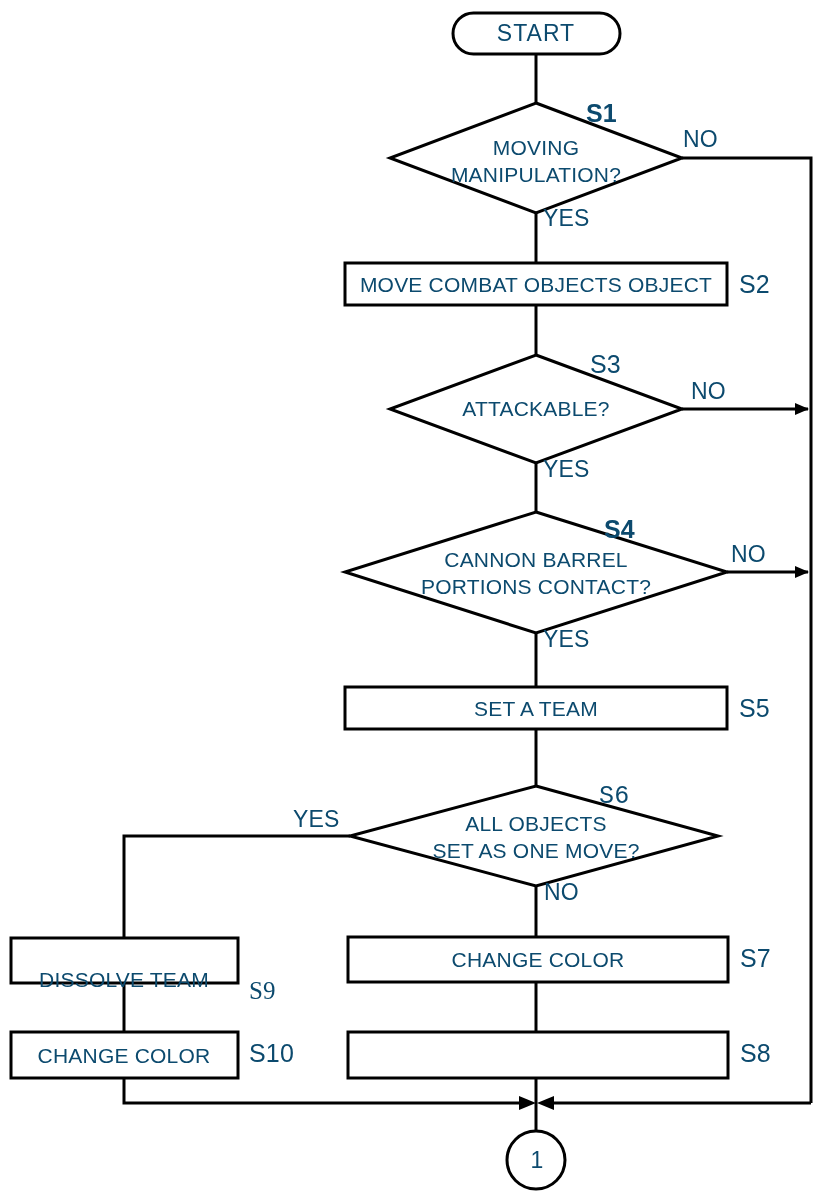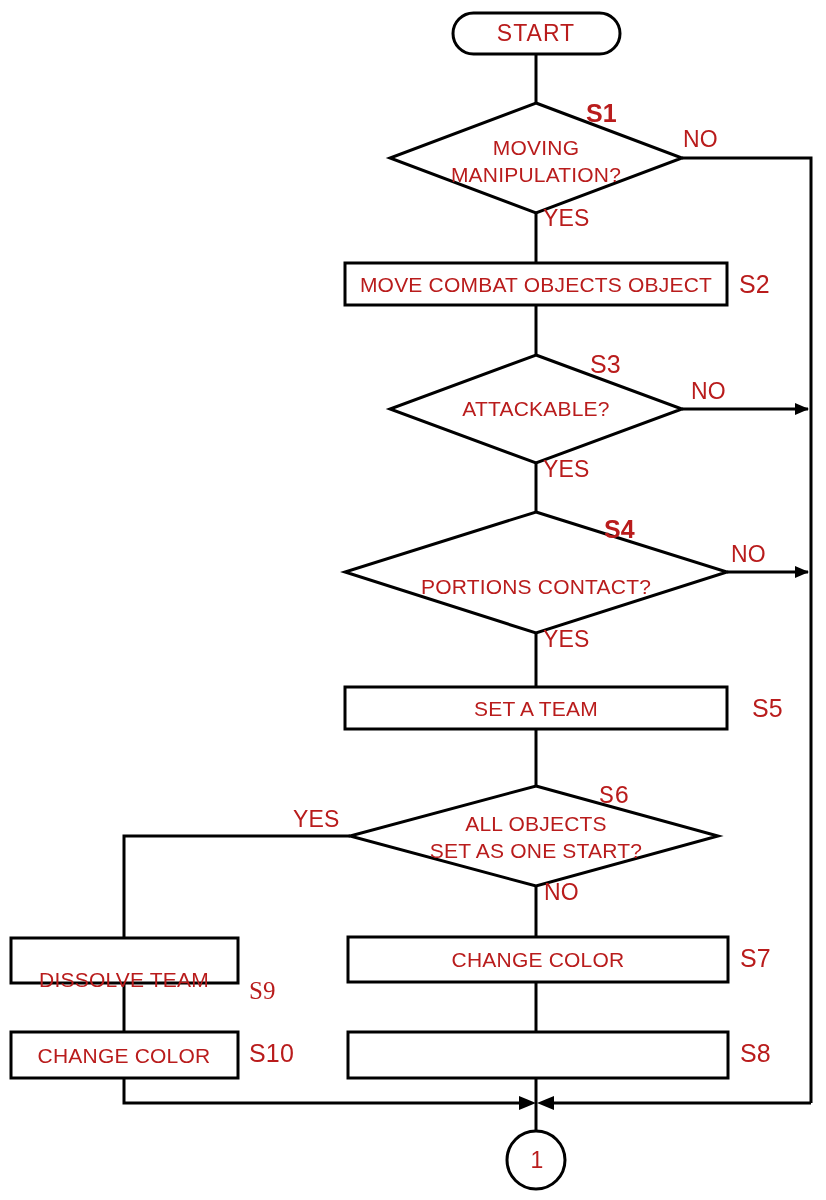--- a/index.html
+++ b/index.html
@@ -22,21 +22,21 @@
   #flow-svg {
     position: absolute;
     top: 0;
     left: 0;
     width: 826px;
     height: 1200px;
   }
   .lbl {
     position: absolute;
     font-family: "Liberation Sans", sans-serif;
-    color: #b91c1c;
+    color: #0c4a6e;
     white-space: nowrap;
     line-height: 1.12;
     letter-spacing: 0.2px;
   }
   .shape-text {
     text-align: center;
     font-size: 21px;
   }
   .step-tag {
     font-size: 25px;
@@ -144,30 +144,31 @@
   <div class="lbl edge-label" style="left:543px; top:206px;">YES</div>
 
   <div class="lbl shape-text ctr" style="left:536px; top:285px;">MOVE COMBAT OBJECTS OBJECT</div>
   <div class="lbl step-tag" style="left:739px; top:270px;">S2</div>
 
   <div class="lbl shape-text ctr" style="left:536px; top:409px;">ATTACKABLE?</div>
   <div class="lbl step-tag" style="left:590px; top:350px;">S3</div>
   <div class="lbl edge-label" style="left:691px; top:379px;">NO</div>
   <div class="lbl edge-label" style="left:543px; top:457px;">YES</div>
 
+  <div class="lbl shape-text ctr" style="left:536px; top:560px;">CANNON BARREL</div>
   <div class="lbl shape-text ctr" style="left:536px; top:587px;">PORTIONS CONTACT?</div>
   <div class="lbl step-tag" style="left:604px; top:515px;font-weight:bold;">S4</div>
   <div class="lbl edge-label" style="left:731px; top:542px;">NO</div>
   <div class="lbl edge-label" style="left:543px; top:627px;">YES</div>
 
   <div class="lbl shape-text ctr" style="left:536px; top:709px;">SET A TEAM</div>
-  <div class="lbl step-tag" style="left:739px; top:694px;margin-left:13px;">S5</div>
+  <div class="lbl step-tag" style="left:739px; top:694px;">S5</div>
 
   <div class="lbl shape-text ctr" style="left:536px; top:824px;">ALL OBJECTS</div>
-  <div class="lbl shape-text ctr" style="left:536px; top:851px;">SET AS ONE START?</div>
+  <div class="lbl shape-text ctr" style="left:536px; top:851px;">SET AS ONE MOVE?</div>
   <div class="lbl step-tag" style="left:599px; top:783px;font-family:Liberation Mono, monospace;">S6</div>
   <div class="lbl edge-label" style="left:293px; top:807px;">YES</div>
   <div class="lbl edge-label" style="left:544px; top:880px;">NO</div>
 
   <div class="lbl shape-text ctr" style="left:538px; top:960px;">CHANGE COLOR</div>
   <div class="lbl step-tag" style="left:740px; top:944px;">S7</div>
 
   <div class="lbl step-tag" style="left:740px; top:1039px;">S8</div>
 
   <div class="lbl shape-text ctr" style="left:124px; top:961px;margin-top:19px;">DISSOLVE TEAM</div>

